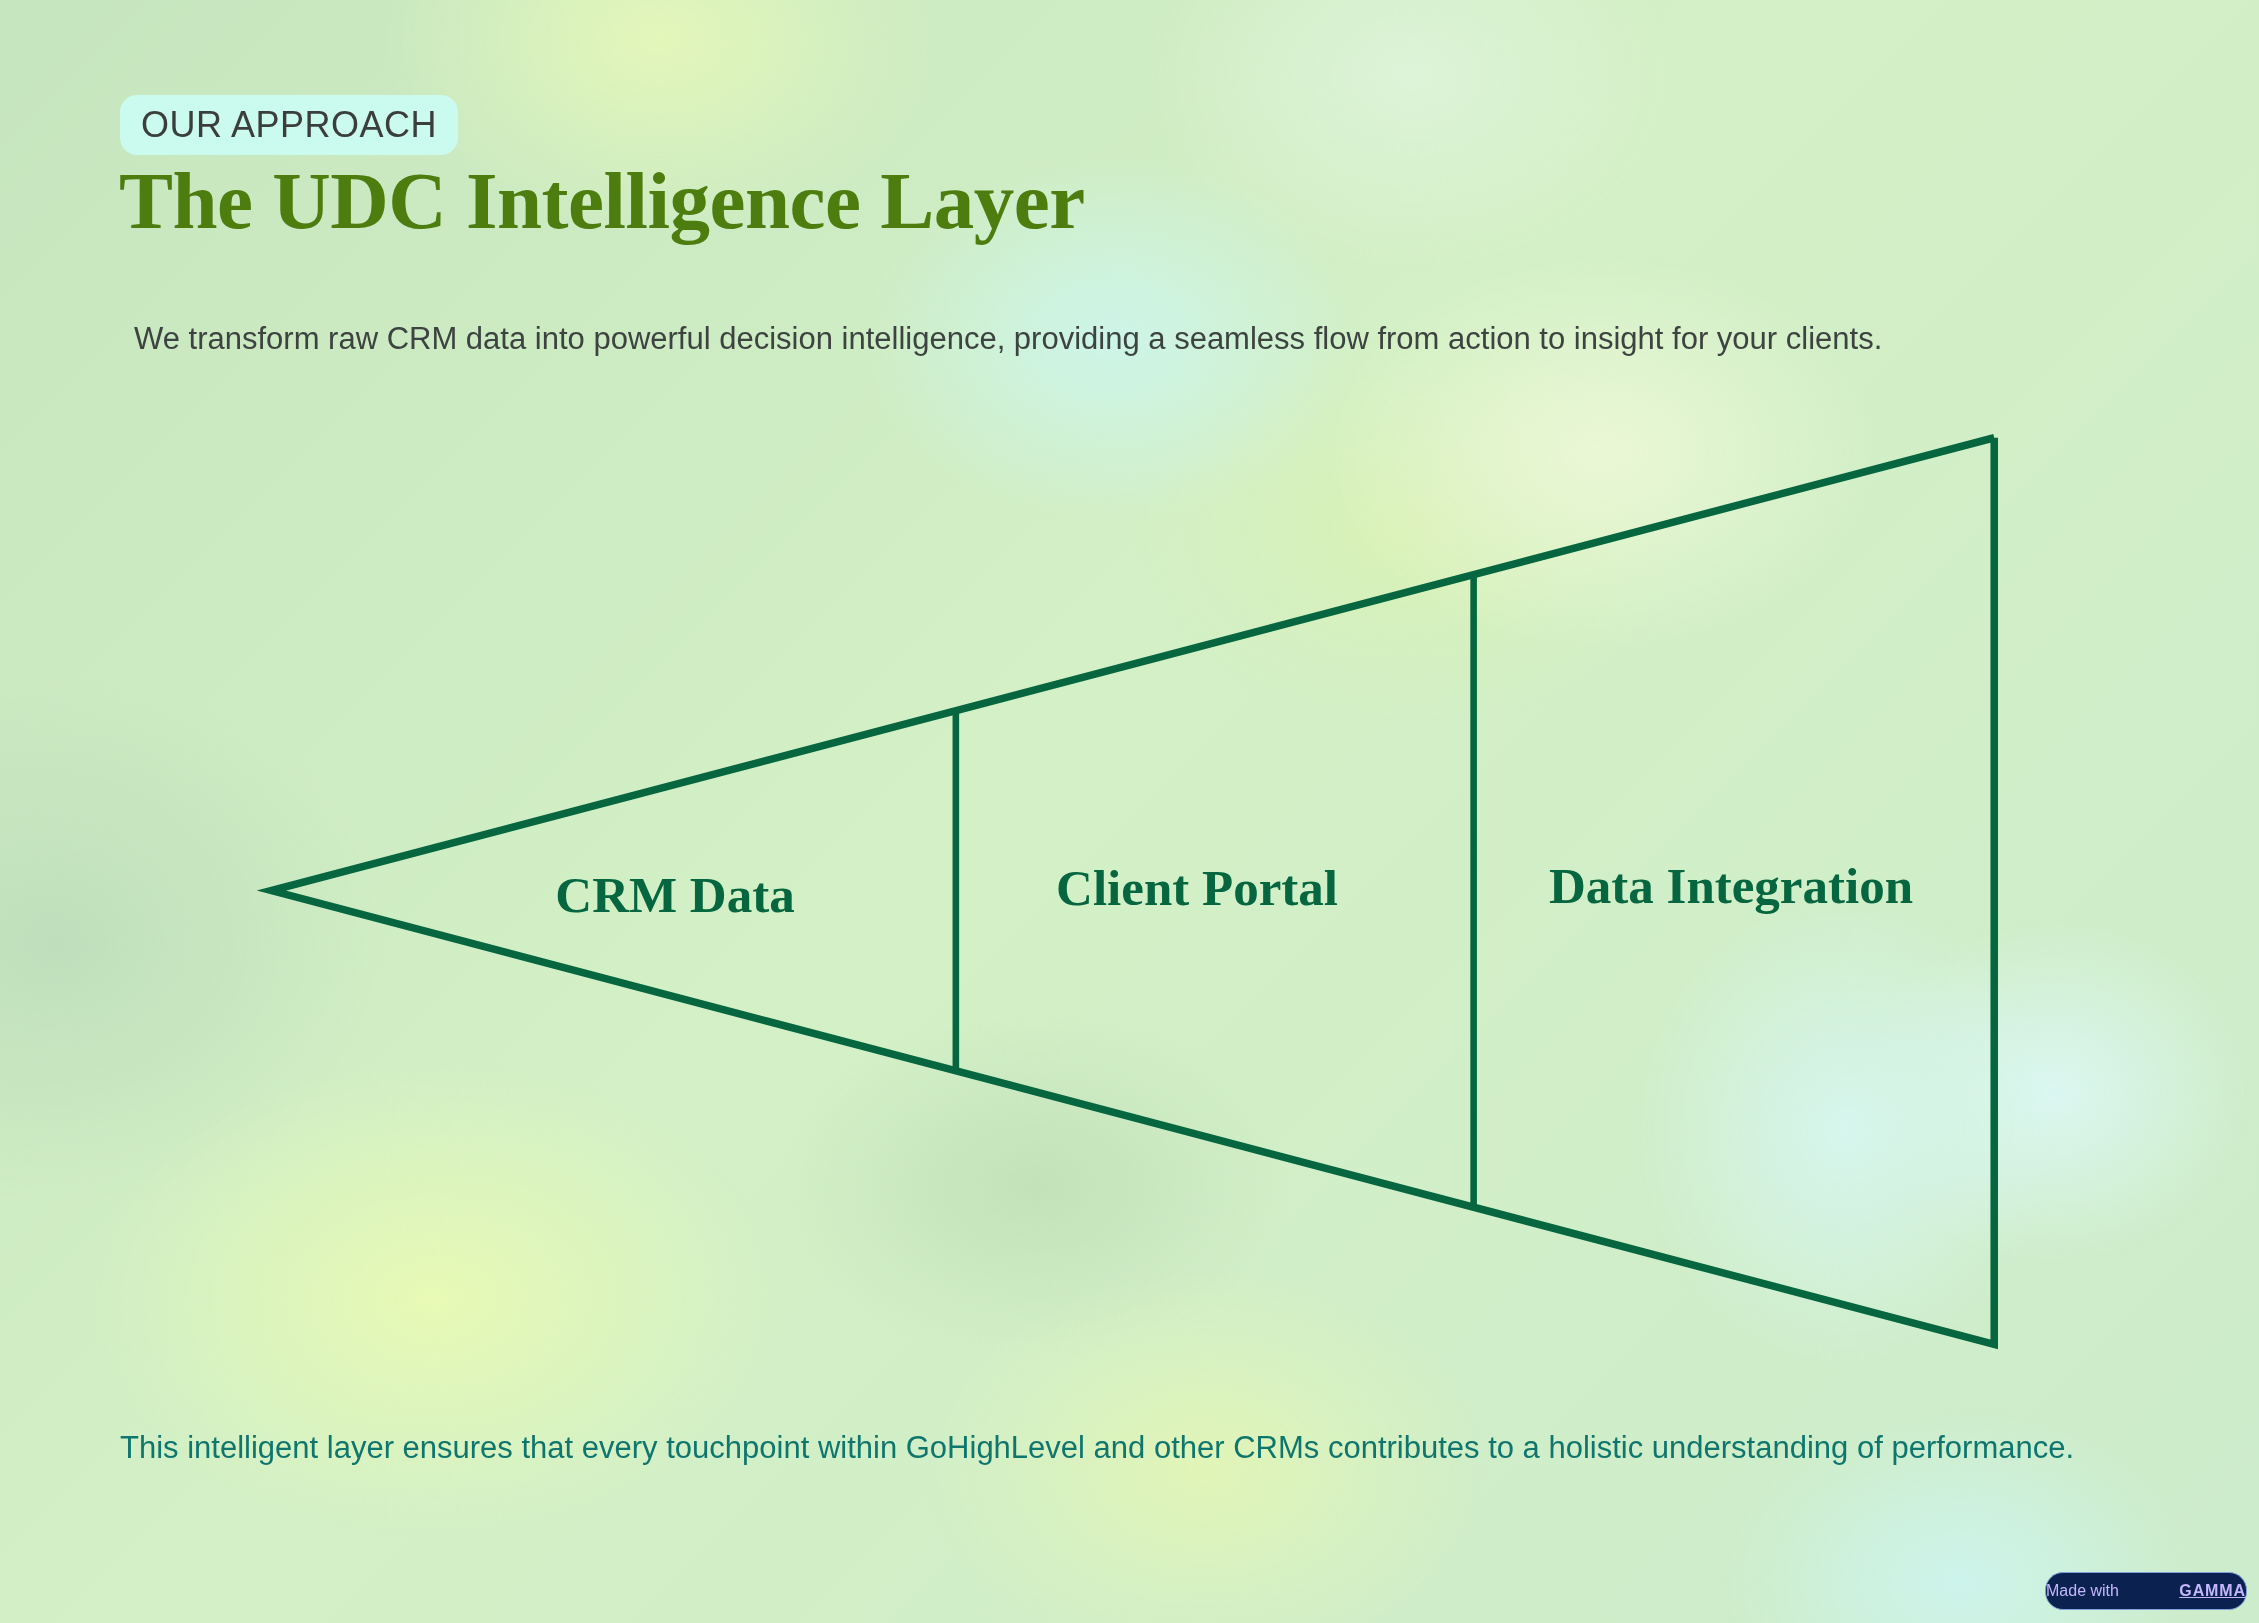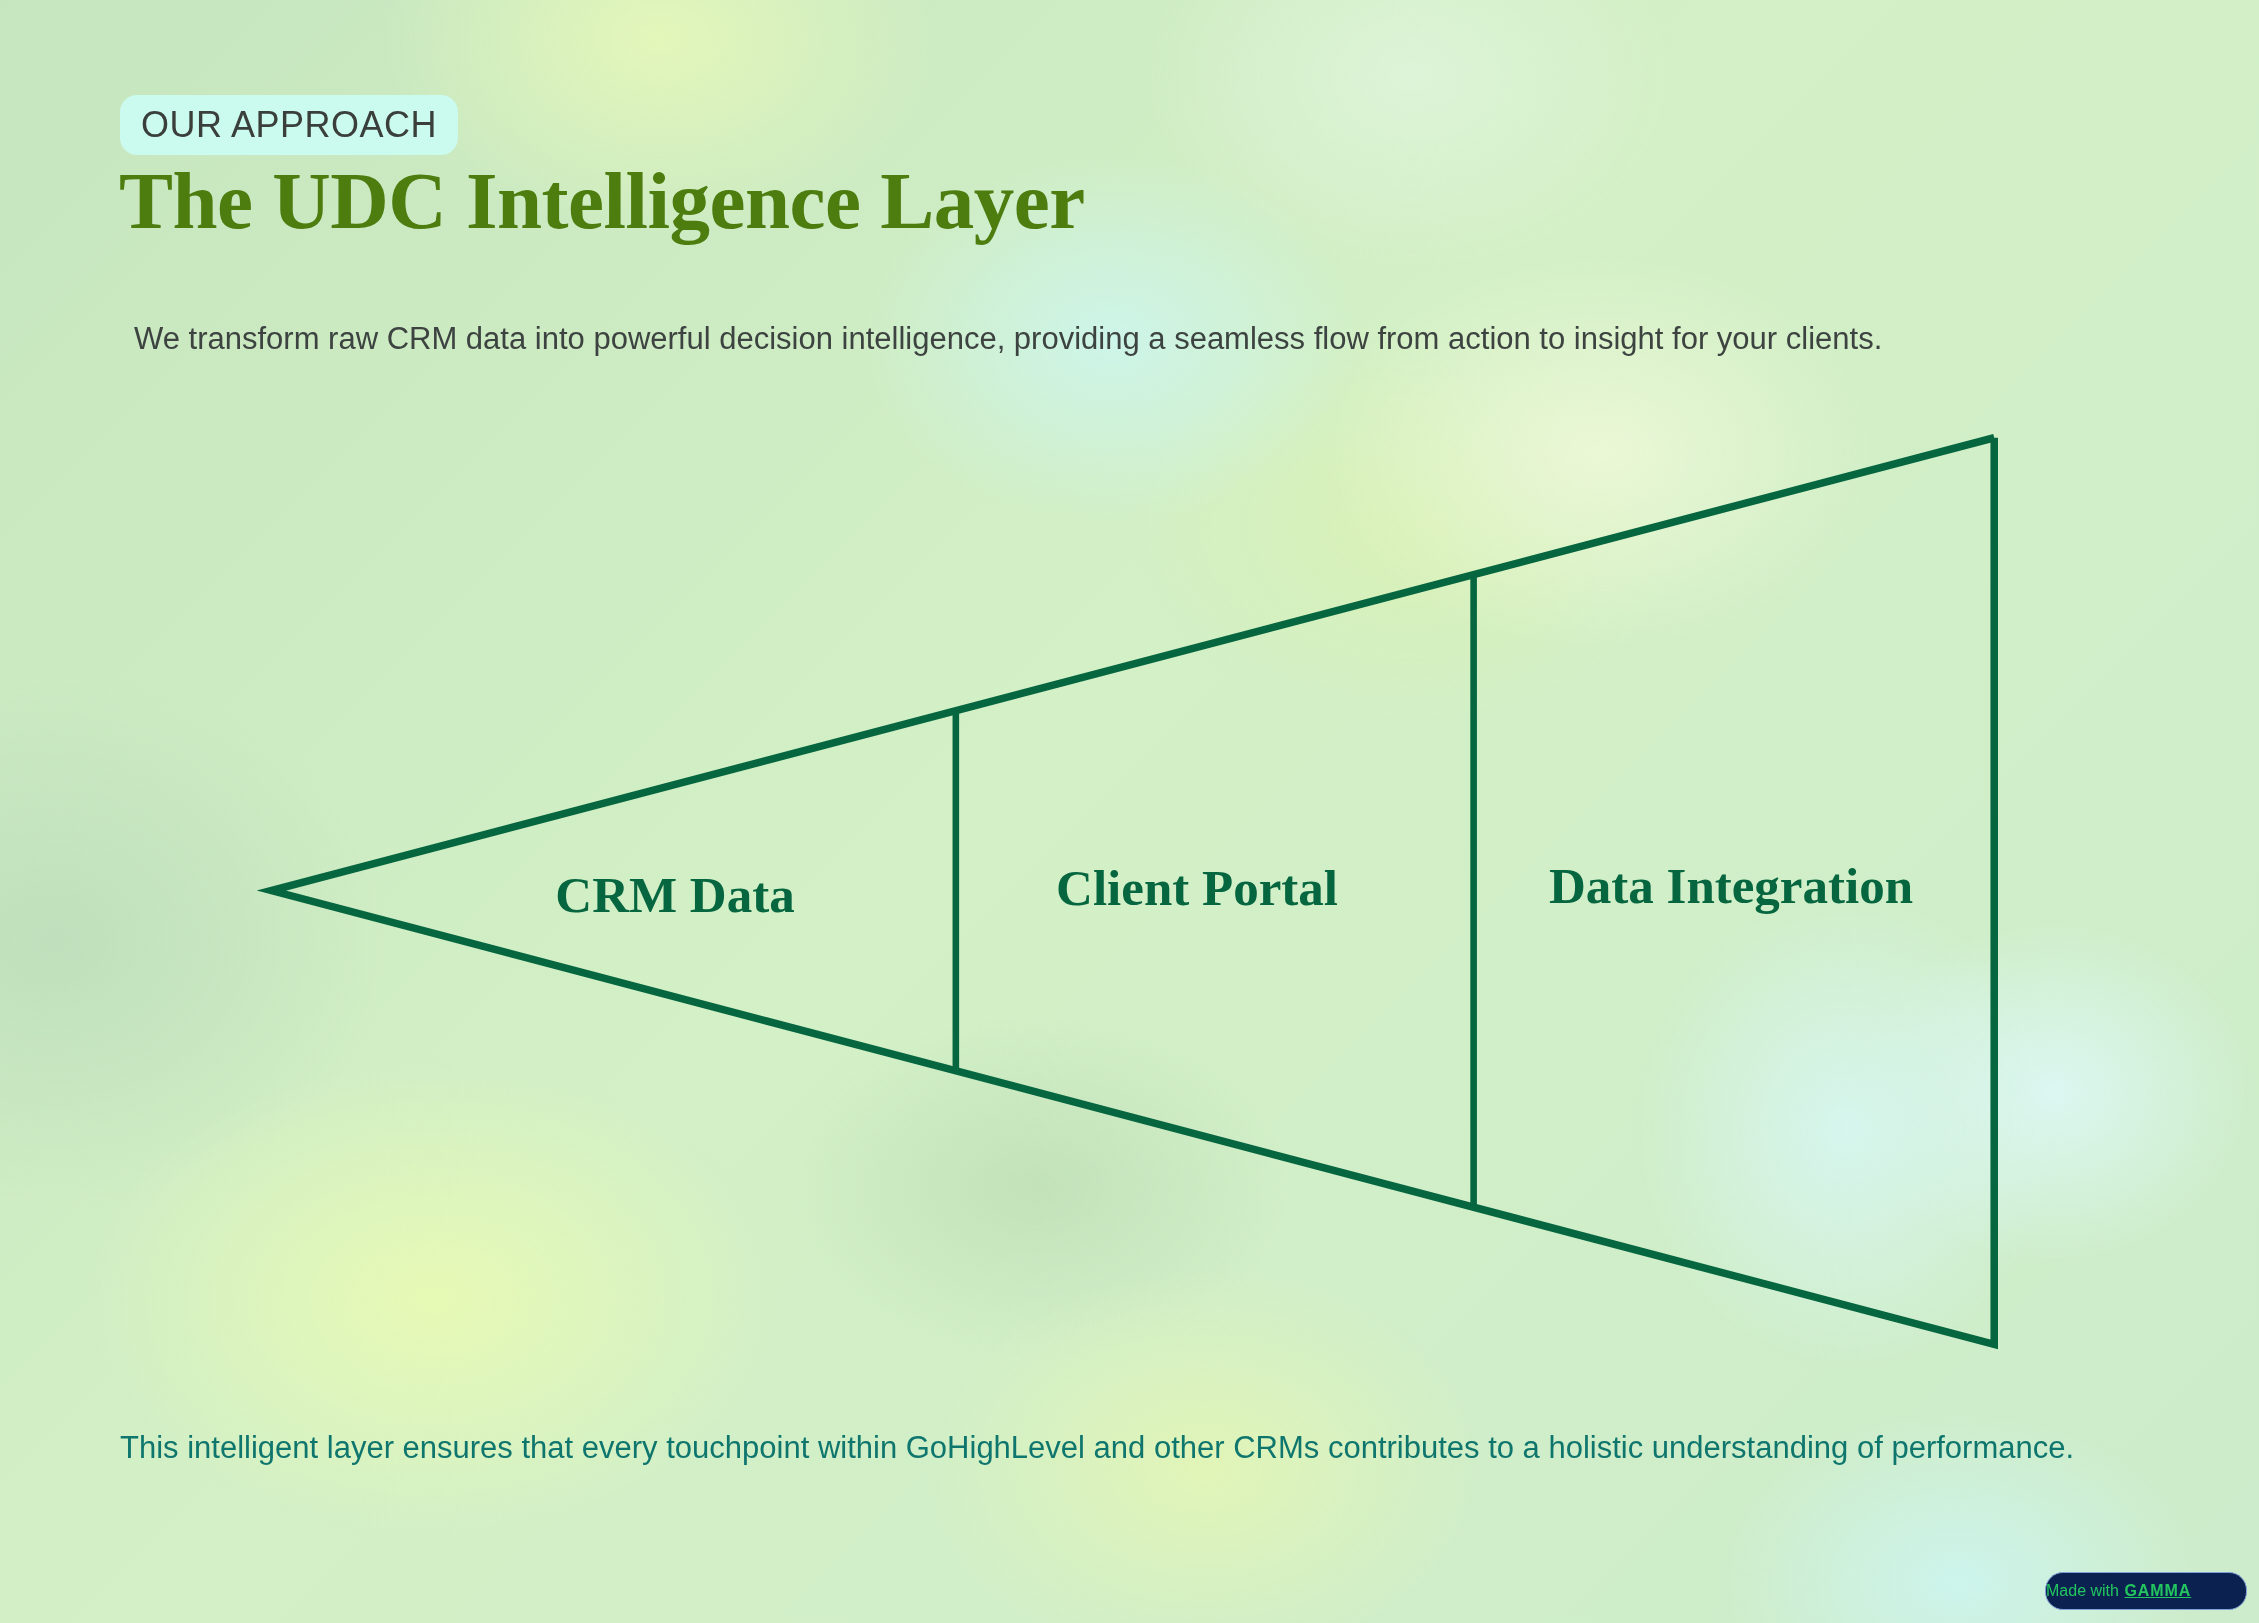--- a/index.html
+++ b/index.html
@@ -45,22 +45,22 @@
       font-size: 51px; color: #05663f; white-space: nowrap;
     }
     .outro {
       position: absolute; left: 120px; top: 1420px; margin: 0; width: 2053px;
       font-size: 31px; line-height: 55px; color: #0f766e;
     }
     .badge {
       position: absolute; left: 2045px; top: 1572px;
       width: 200px; height: 36px; border-radius: 18px;
       background: #0b2250; border: 0.9px solid #7fa0d8;
-      display: flex; align-items: center; justify-content: flex-start; gap: 5.6px;
-      font-size: 16px; color: #22c55e;
+      display: flex; align-items: center; justify-content: space-between; gap: 5.6px;
+      font-size: 16px; color: #c4b5fd;
     }
     .badge .brand { font-weight: 700; letter-spacing: 0.9px; font-size: 16px; text-decoration: underline; }
   </style>
 </head>
 <body>
 
 <div class="tag">OUR APPROACH</div>
 <h1 class="title">The UDC Intelligence Layer</h1>
 <p class="intro">We transform raw CRM data into powerful decision intelligence, providing a seamless flow from action to insight for your clients.</p>
 

